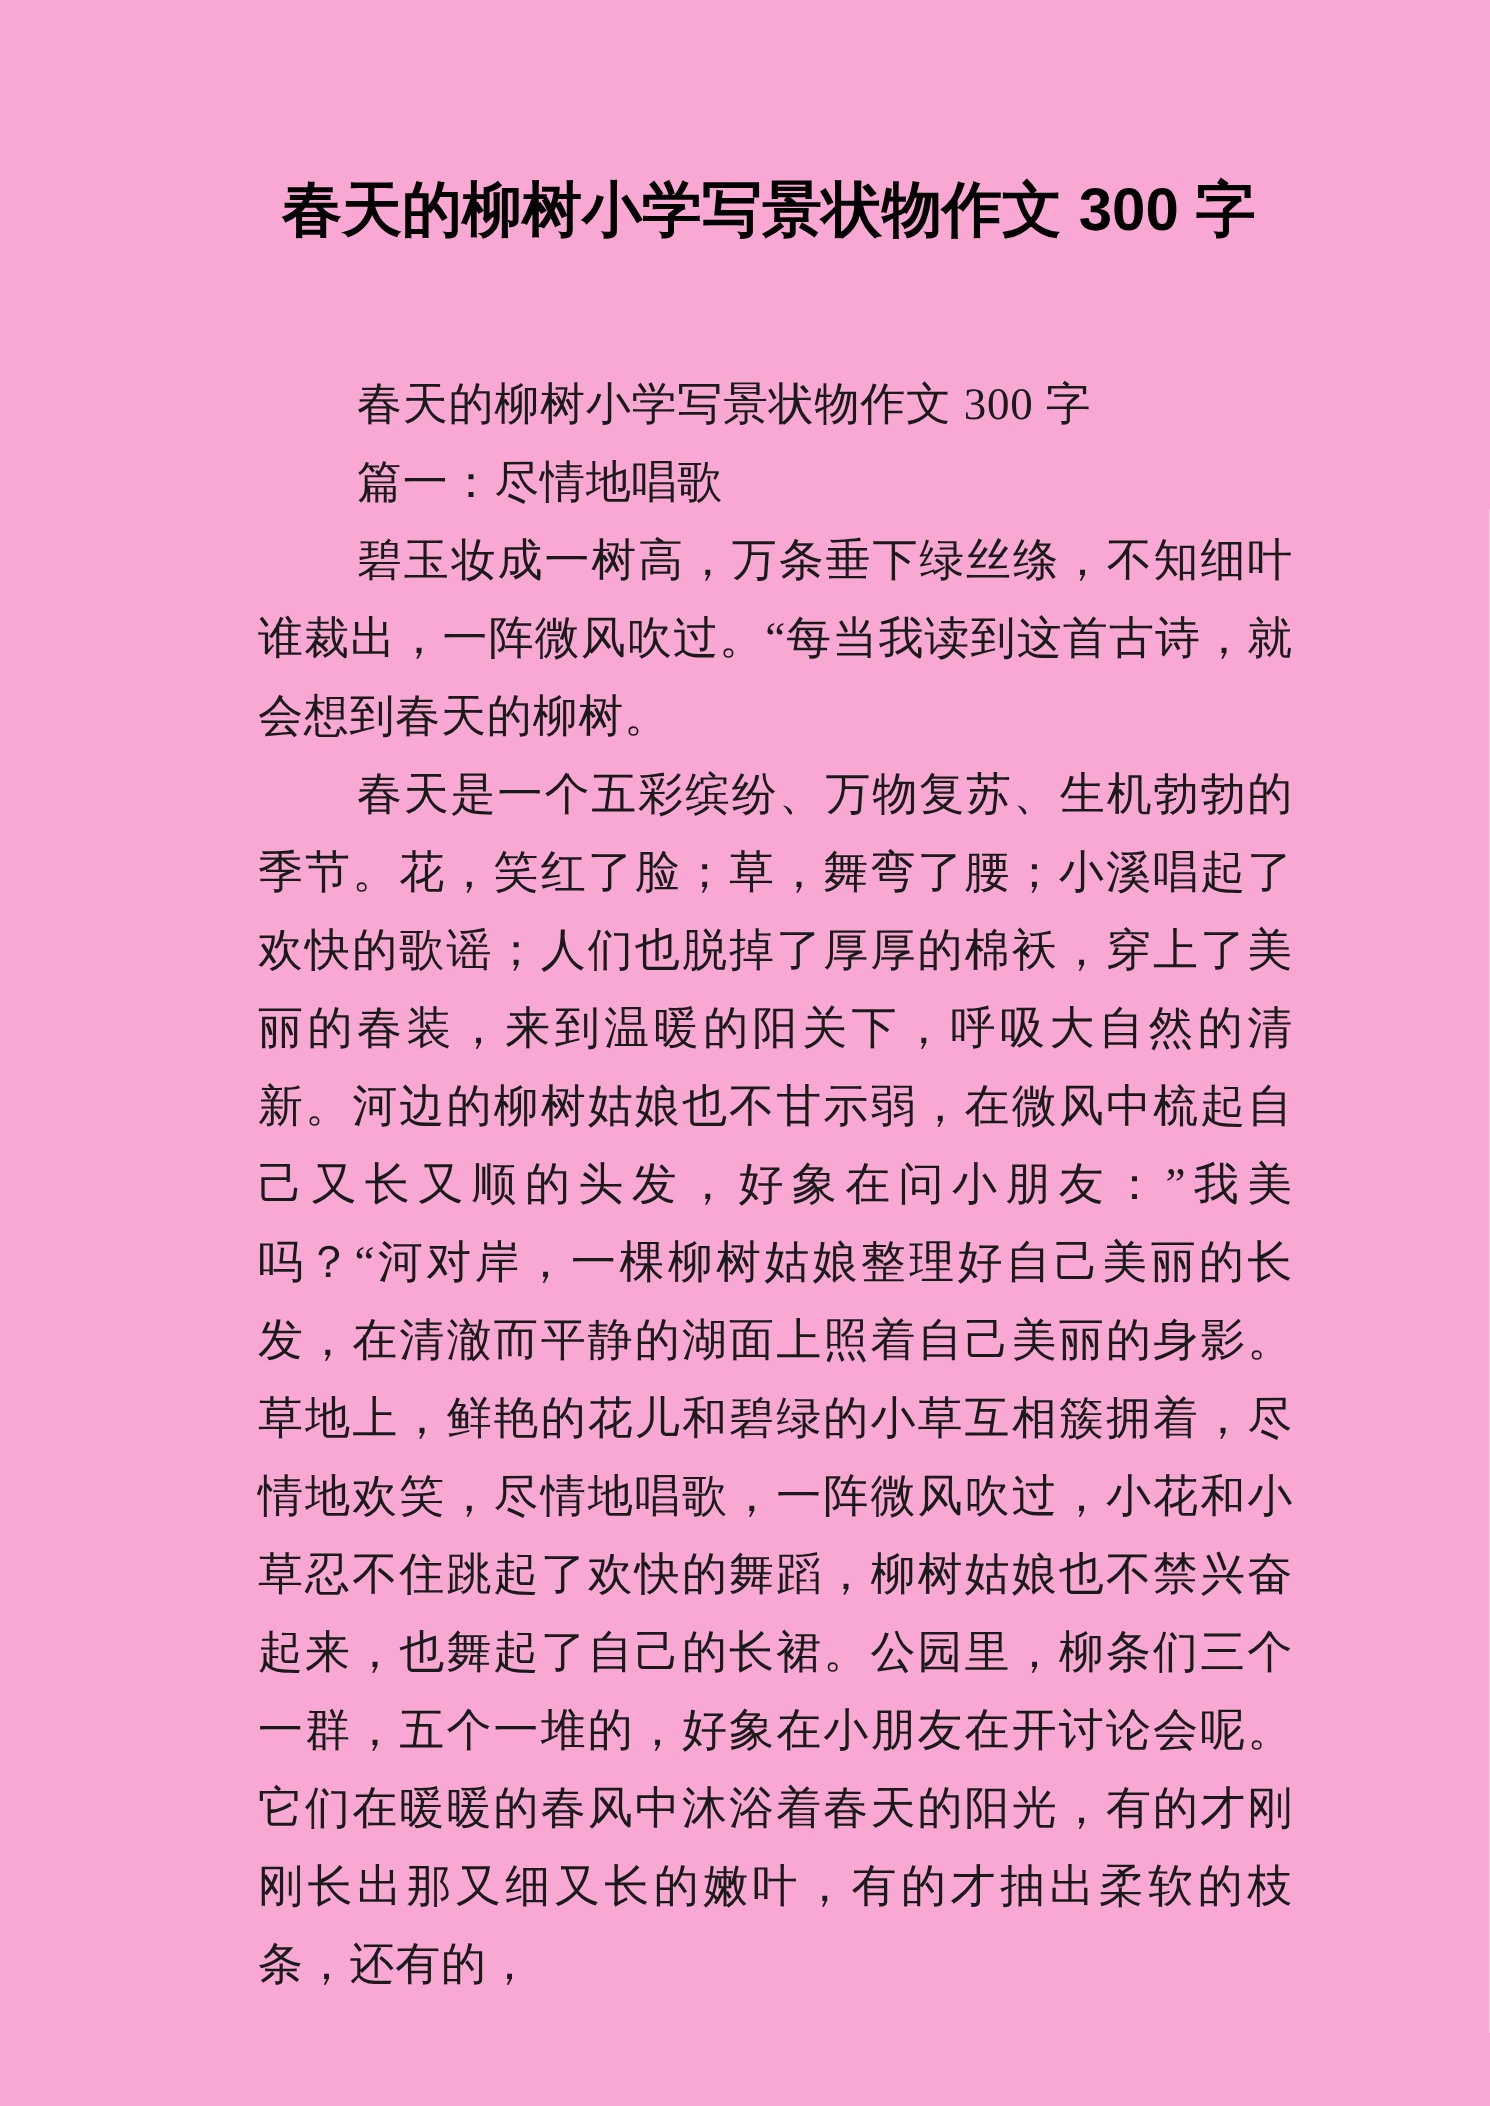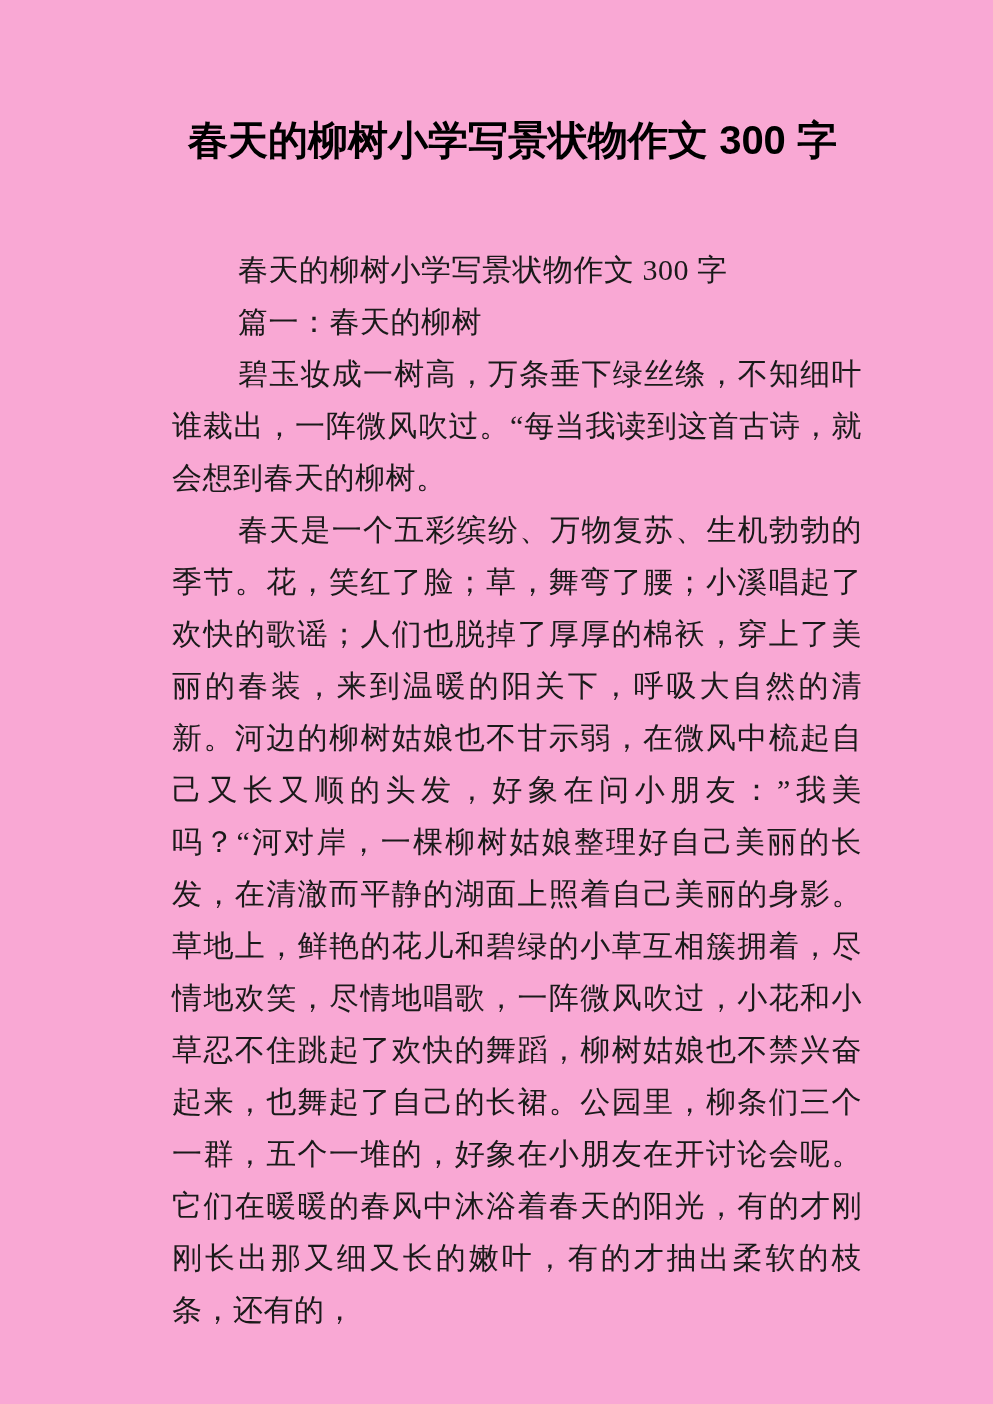--- a/index.html
+++ b/index.html
@@ -46,17 +46,17 @@
   }
 </style>
 </head>
 <body>
 
 <div class="page">
   <h1 class="doc-title">春天的柳树小学写景状物作文 300 字</h1>
 
   <div class="doc-body">
     <p>春天的柳树小学写景状物作文 300 字</p>
-    <p>篇一：春天的柳树</p>
+    <p>篇一：尽情地唱歌</p>
     <p>碧玉妆成一树高，万条垂下绿丝绦，不知细叶谁裁出，一阵微风吹过。“每当我读到这首古诗，就会想到春天的柳树。</p>
     <p>春天是一个五彩缤纷、万物复苏、生机勃勃的季节。花，笑红了脸；草，舞弯了腰；小溪唱起了欢快的歌谣；人们也脱掉了厚厚的棉袄，穿上了美丽的春装，来到温暖的阳关下，呼吸大自然的清新。河边的柳树姑娘也不甘示弱，在微风中梳起自己又长又顺的头发，好象在问小朋友：”我美吗？“河对岸，一棵柳树姑娘整理好自己美丽的长发，在清澈而平静的湖面上照着自己美丽的身影。草地上，鲜艳的花儿和碧绿的小草互相簇拥着，尽情地欢笑，尽情地唱歌，一阵微风吹过，小花和小草忍不住跳起了欢快的舞蹈，柳树姑娘也不禁兴奋起来，也舞起了自己的长裙。公园里，柳条们三个一群，五个一堆的，好象在小朋友在开讨论会呢。它们在暖暖的春风中沐浴着春天的阳光，有的才刚刚长出那又细又长的嫩叶，有的才抽出柔软的枝条，还有的，</p>
   </div>
 </div>
 
 </body></html>

